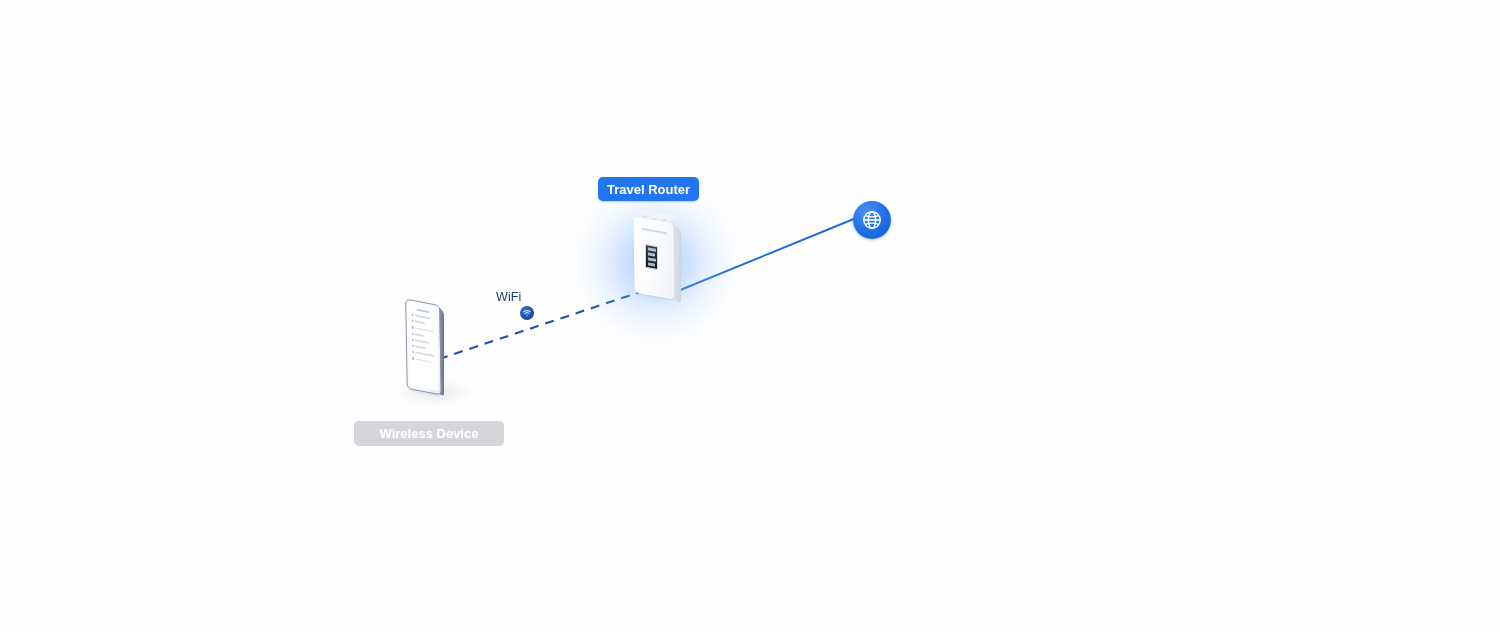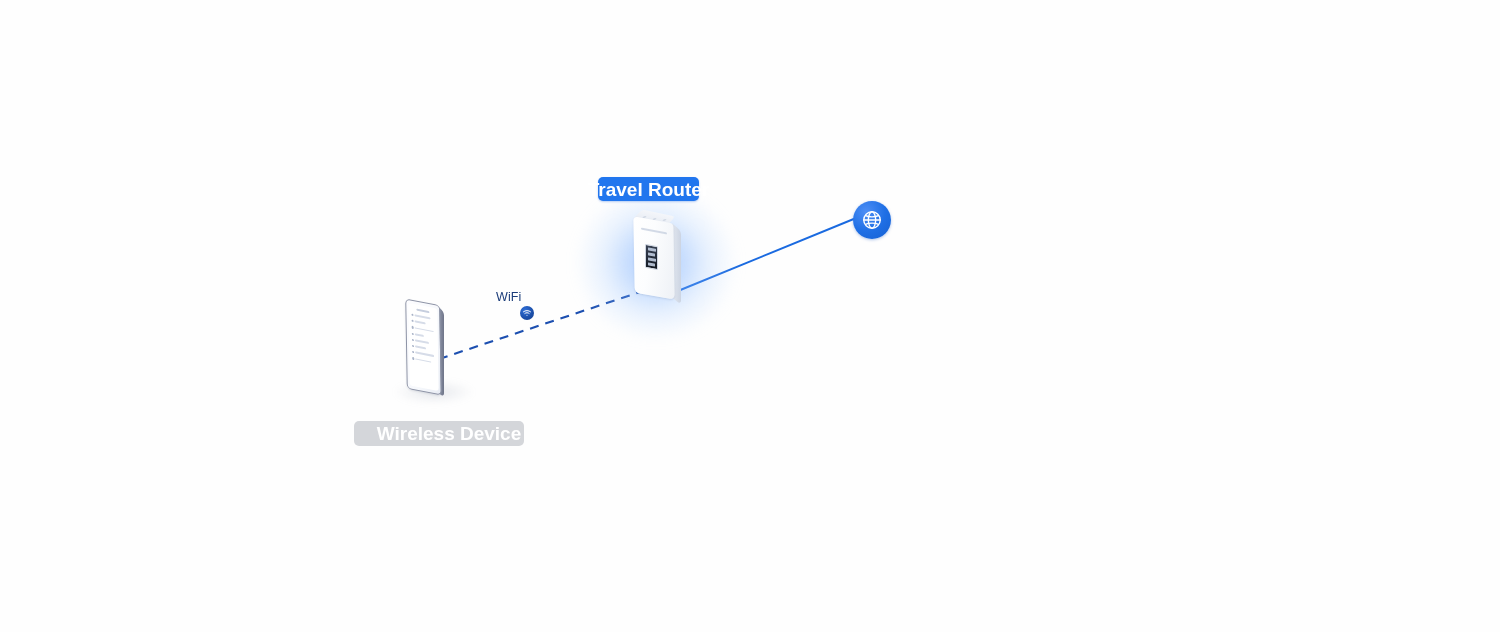--- a/index.html
+++ b/index.html
@@ -253,21 +253,21 @@
     background: radial-gradient(circle at 35% 30%, #2f6fd8 0%, #1b4ea8 60%, #173f8c 100%);
     display: flex;
     align-items: center;
     justify-content: center;
   }
 
   
   .node-label {
     position: absolute;
     border-radius: 5px;
-    font-size: 19px;
+    font-size: 13px;
     font-weight: bold;
     line-height: 1;
     white-space: nowrap;
     display: flex;
     align-items: center;
     justify-content: center;
     user-select: none;
   }
   #label-router {
     left: 598px;
@@ -278,21 +278,20 @@
     color: #ffffff;
     box-shadow: 0 1px 2px rgba(30,100,220,0.3);
   }
   #label-phone {
     left: 354px;
     top: 421px;
     width: 150px;
     height: 25px;
     background: #d4d6da;
     color: #ffffff;
-    padding-left: 20px;
   }
 </style>
 </head>
 <body>
 
 <div id="canvas">
 
   <svg id="links" viewBox="0 0 1500 632" width="1500" height="632" xmlns="http://www.w3.org/2000/svg">
 
     <line x1="673" y1="293" x2="861" y2="216" stroke="#1a6ae0" stroke-width="1.9" stroke-linecap="round"></line>

